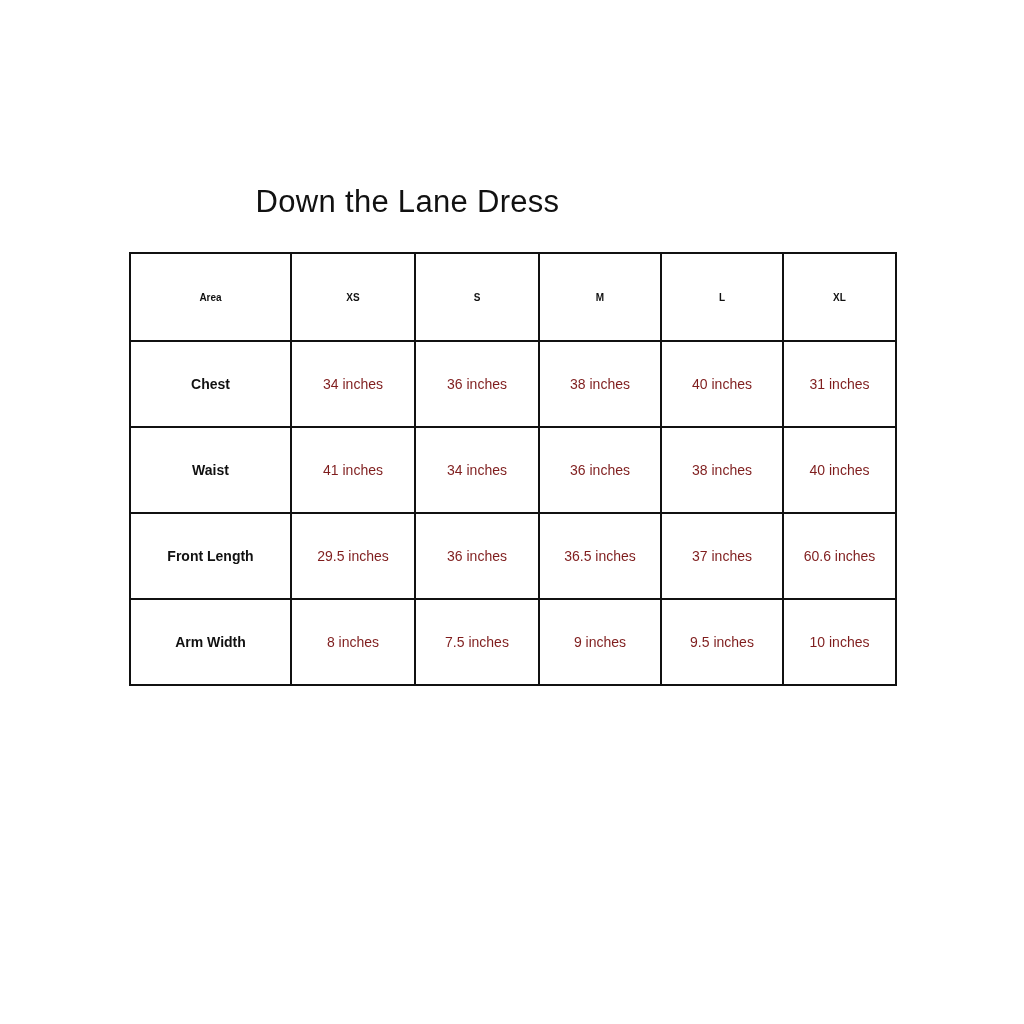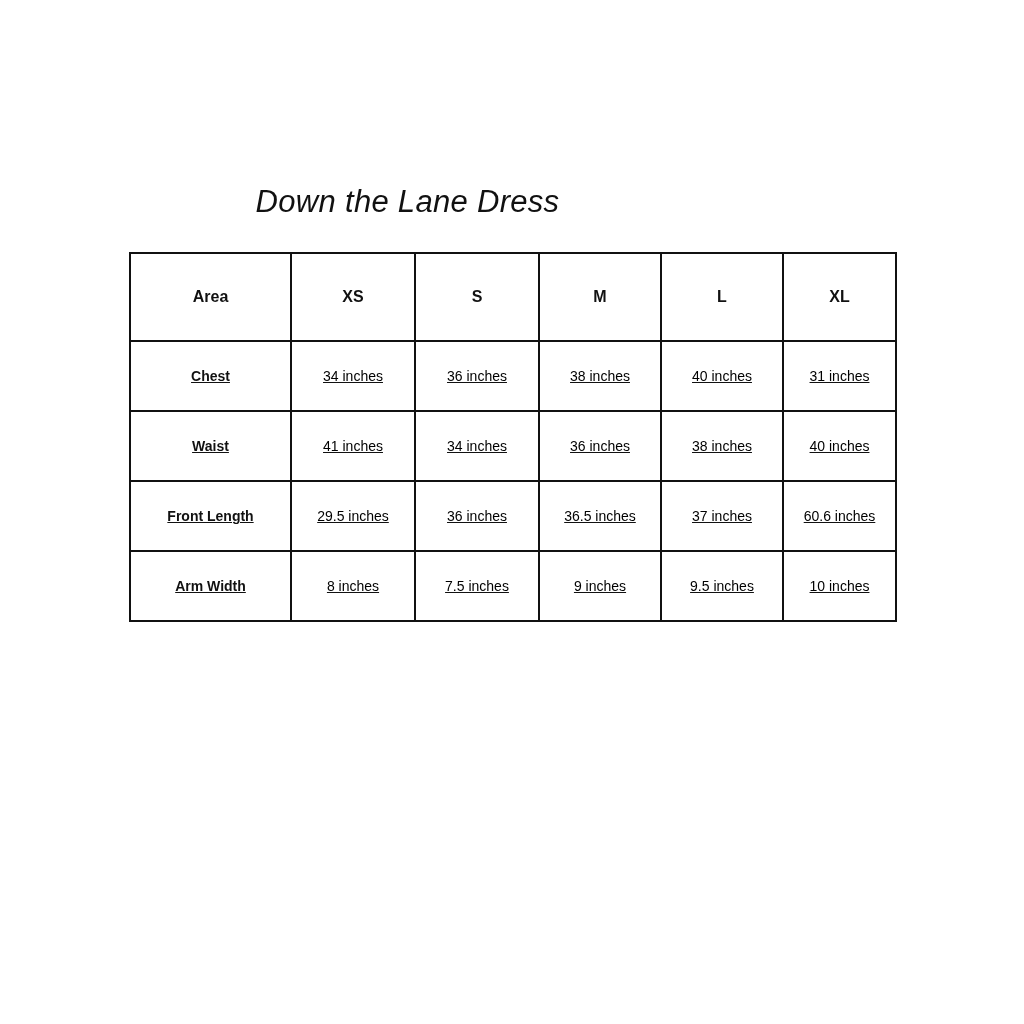--- a/index.html
+++ b/index.html
@@ -20,45 +20,44 @@
       left: 0;
       top: 182px;
       width: 815px;
       text-align: center;
       font-size: 31px;
       font-weight: 400;
       letter-spacing: 0.3px;
       color: #111111;
       margin: 0;
       line-height: 40px;
-      font-style: italic;
     }
     table.size-chart {
       position: absolute;
       left: 129px;
       top: 252px;
       border-collapse: collapse;
       table-layout: fixed;
       width: 766px;
     }
     table.size-chart td, table.size-chart th {
       border: 2.5px solid #111111;
       text-align: center;
       vertical-align: middle;
       padding: 0;
       font-size: 14px;
-      color: #000000;
+      color: #7f1d1d;
     }
     table.size-chart th {
       font-weight: 700;
       color: #111111;
-      font-size: 16px;
+      font-size: 10px;
     }
     table.size-chart tr.header-row { height: 88px; }
-    table.size-chart tr.body-row { height: 70px; text-decoration: underline; }
+    table.size-chart tr.body-row { height: 86px; }
     table.size-chart td.row-label {
       font-weight: 700;
       color: #111111;
     }
     col.c0 { width: 161px; }
     col.c1 { width: 124px; }
     col.c2 { width: 124px; }
     col.c3 { width: 122px; }
     col.c4 { width: 122px; }
     col.c5 { width: 113px; }

